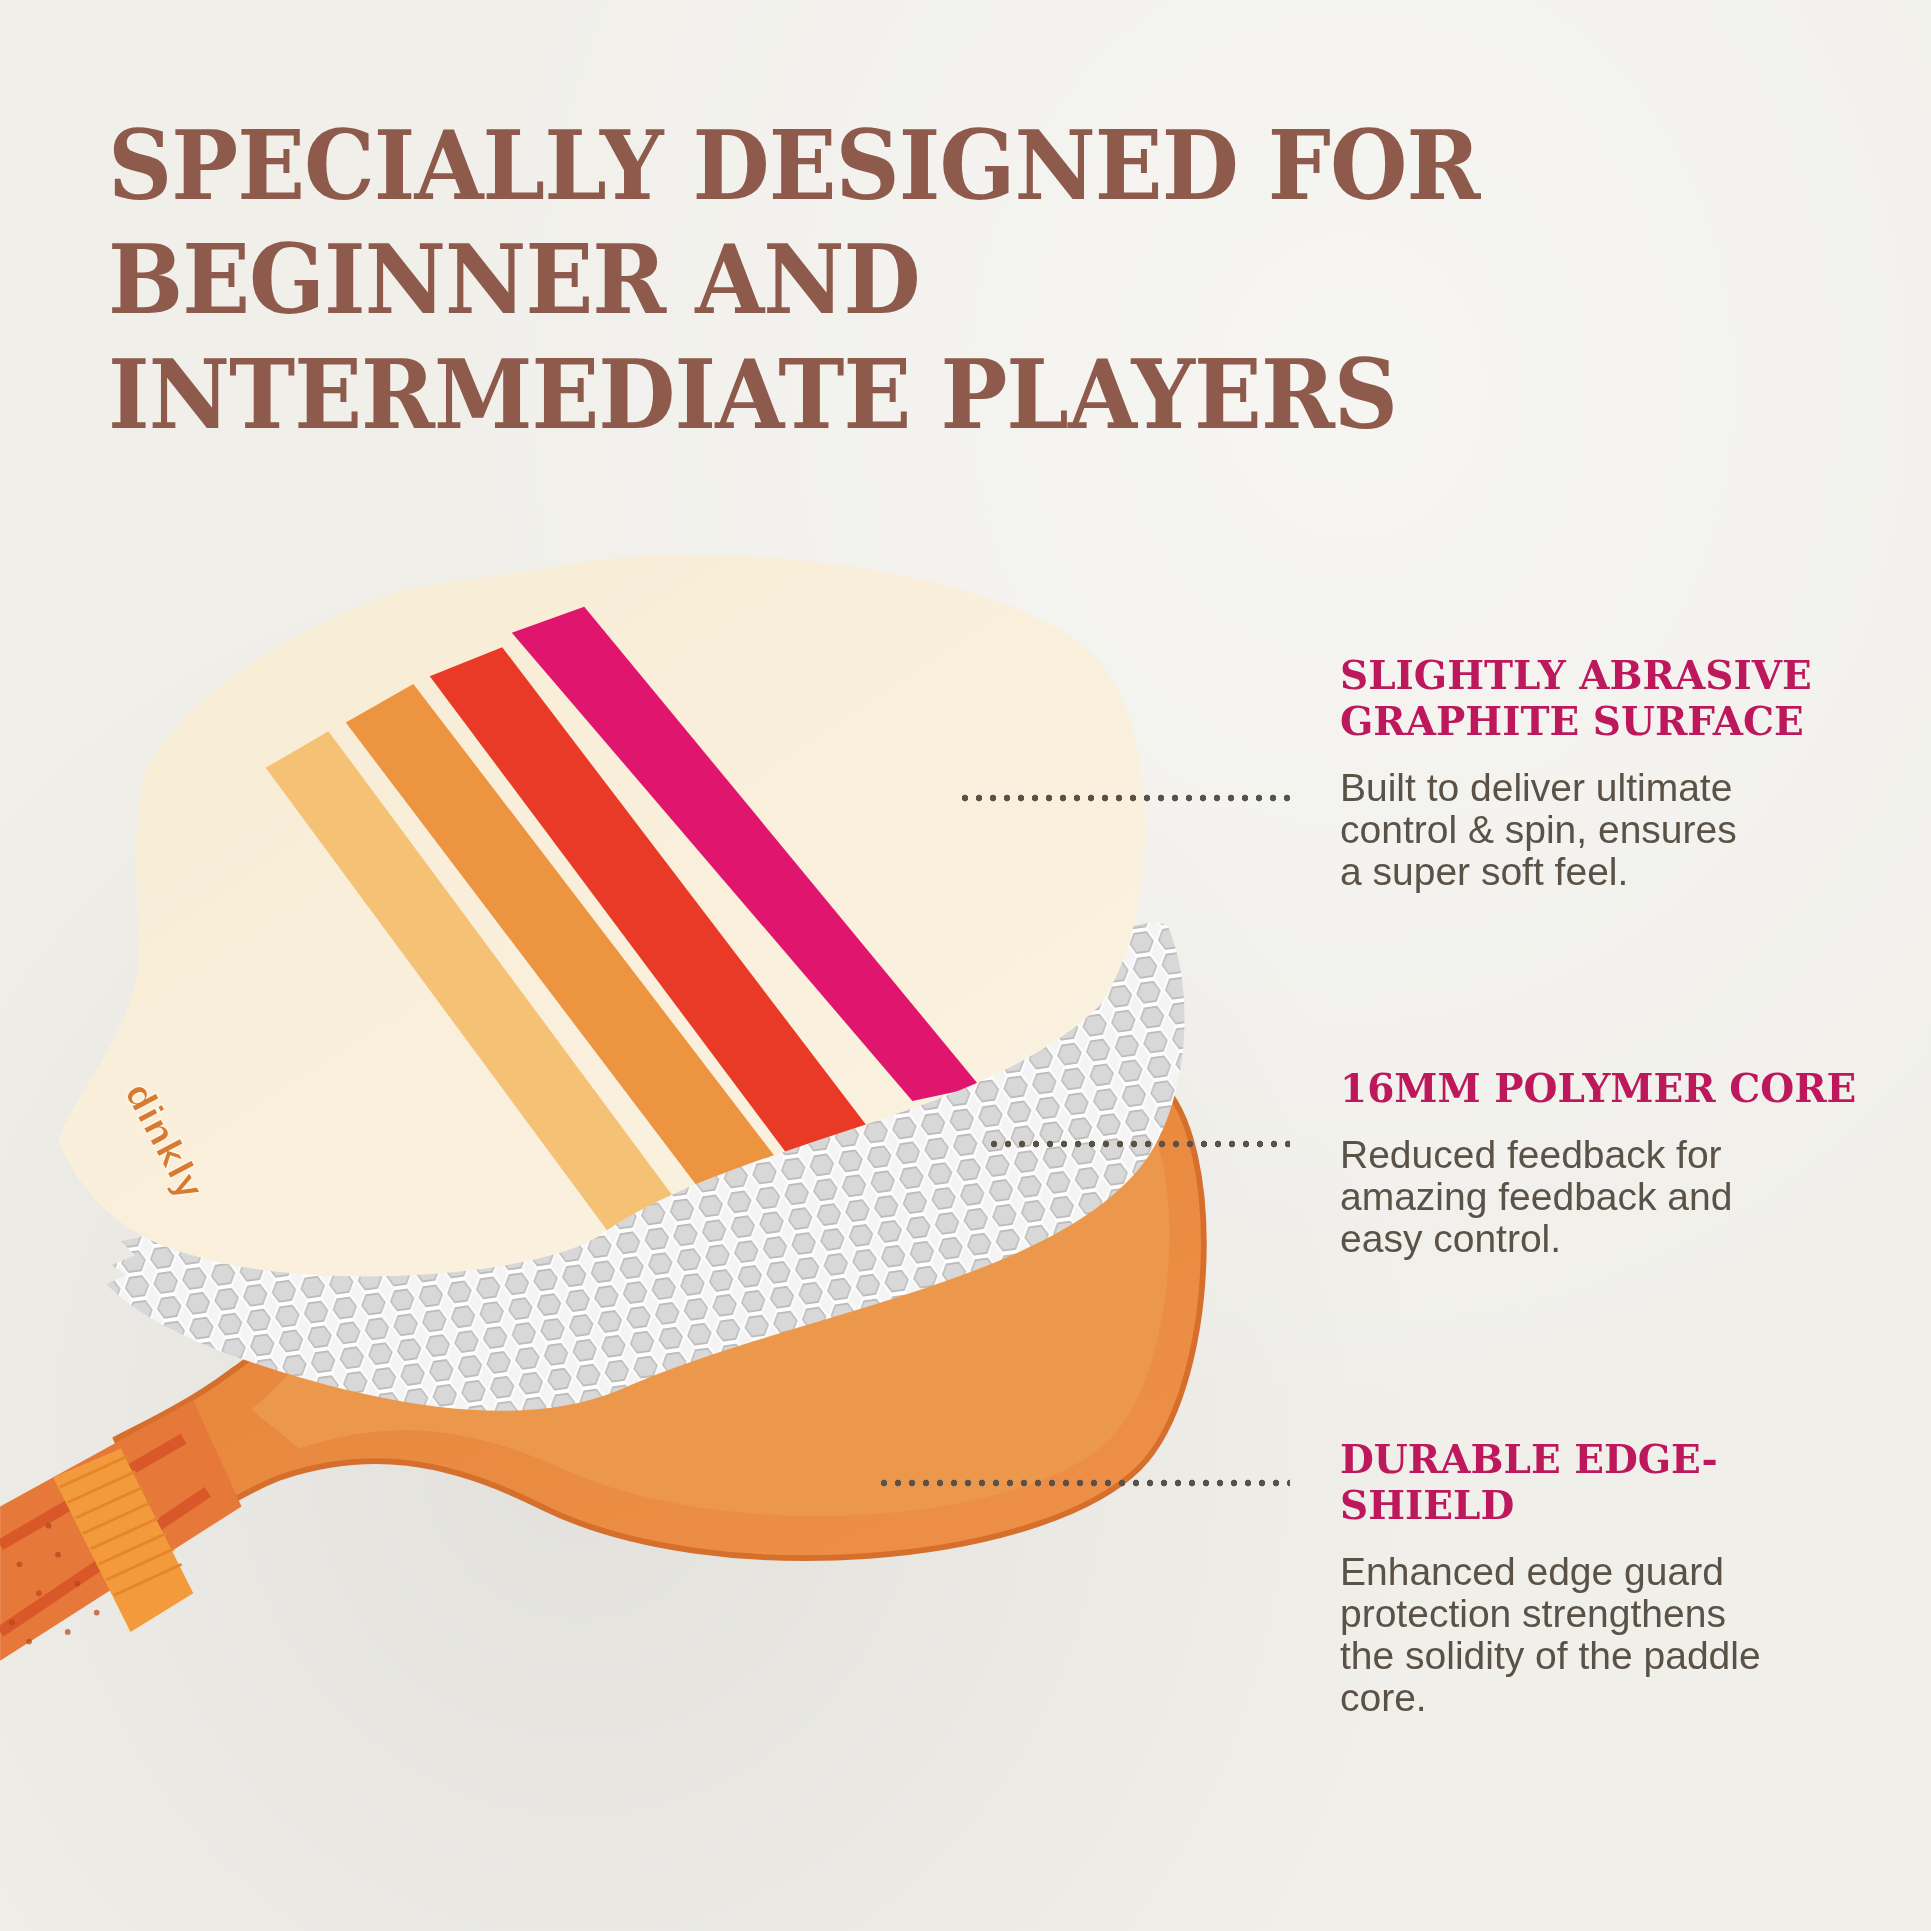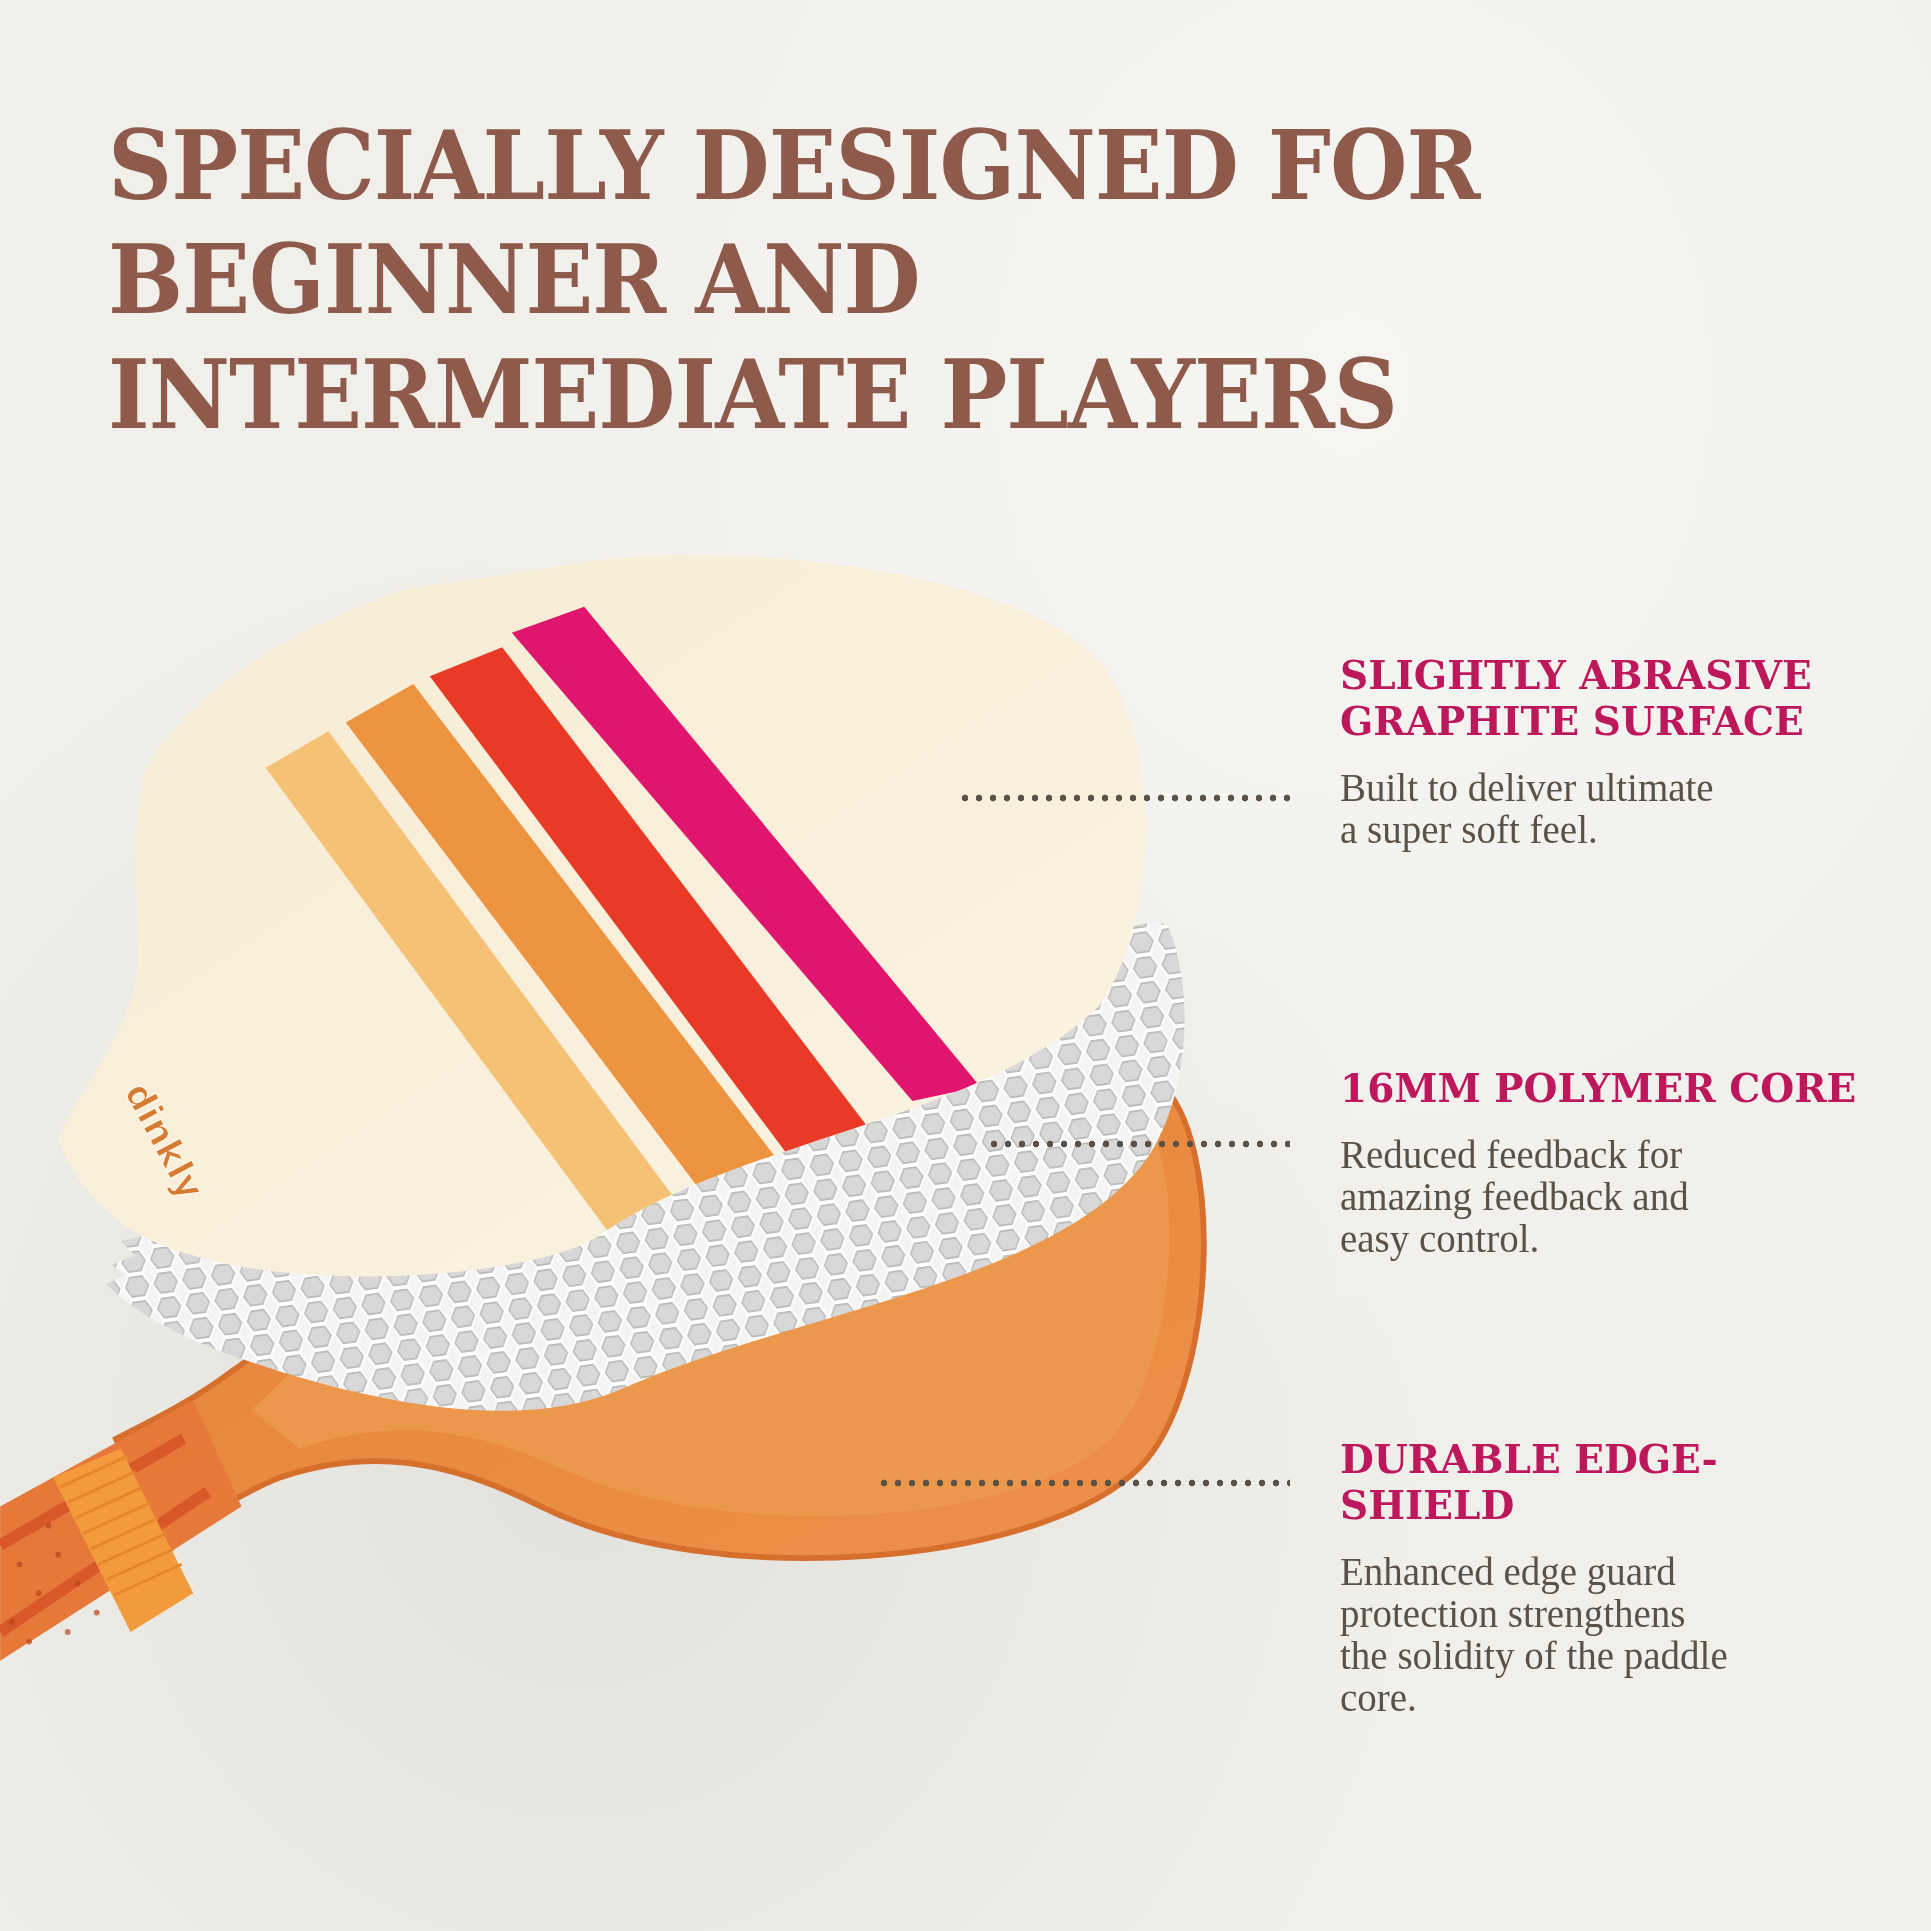--- a/index.html
+++ b/index.html
@@ -47,21 +47,21 @@
     font-family: "DejaVu Serif", "Liberation Serif", serif;
     font-weight: 700;
     font-size: 39px;
     line-height: 46px;
     letter-spacing: 0px;
     text-transform: uppercase;
   }
   .feature-desc {
     margin-top: 23px;
     color: #5b5247;
-    font-family: Liberation Serif, serif;
+    font-family: Liberation Sans, sans-serif;
     font-size: 39px;
     line-height: 42px;
   }
   .f1 { top: 652px; }
   .f2 { top: 1028px; margin-top: 37px; }
   .f3 { top: 1436px; }
 
   .leader {
     position: absolute;
     height: 7.7px;
@@ -149,20 +149,21 @@
 <div class="leader l2"></div>
 <div class="leader l3"></div>
 
 <section class="feature f1">
   <h2 class="feature-title">
     <span style="display:block">SLIGHTLY ABRASIVE</span>
     <span style="display:block">GRAPHITE SURFACE</span>
   </h2>
   <p class="feature-desc">
     <span style="display:block">Built to deliver ultimate</span>
+    <span style="display:block">control &amp; spin, ensures</span>
     <span style="display:block">a super soft feel.</span>
   </p>
 </section>
 
 <section class="feature f2">
   <h2 class="feature-title">
     <span style="display:block">16MM POLYMER CORE</span>
   </h2>
   <p class="feature-desc">
     <span style="display:block">Reduced feedback for</span>

